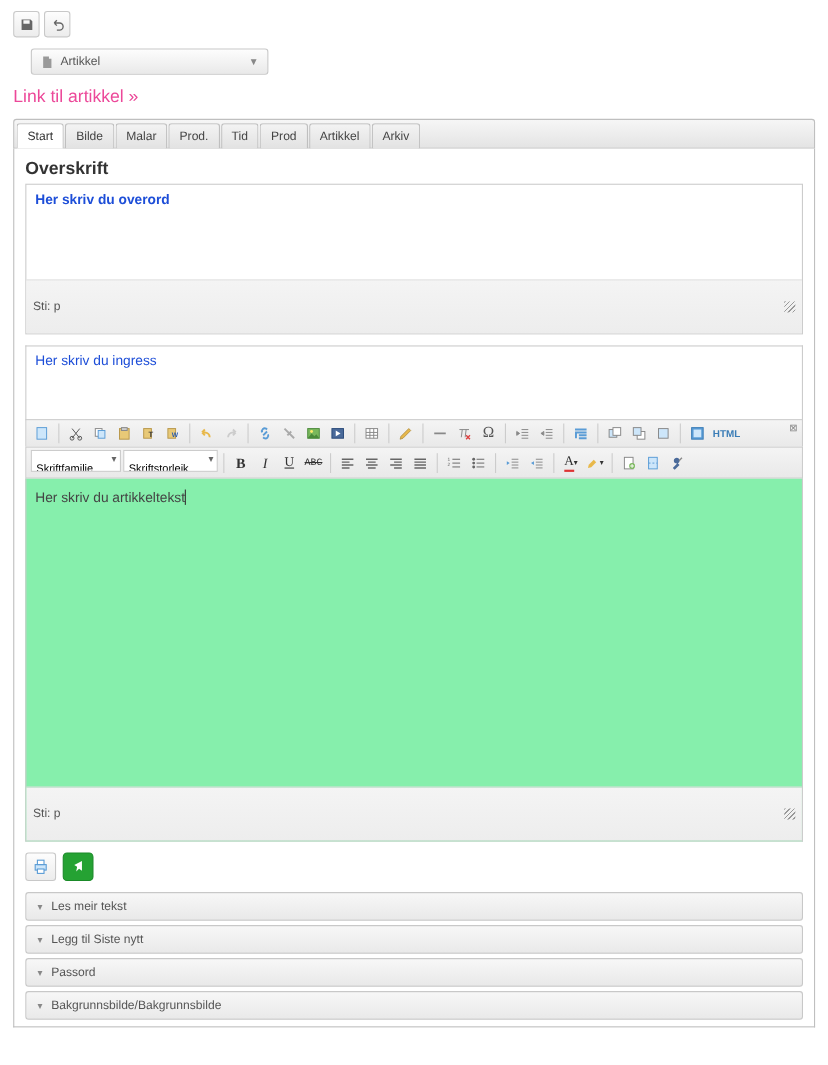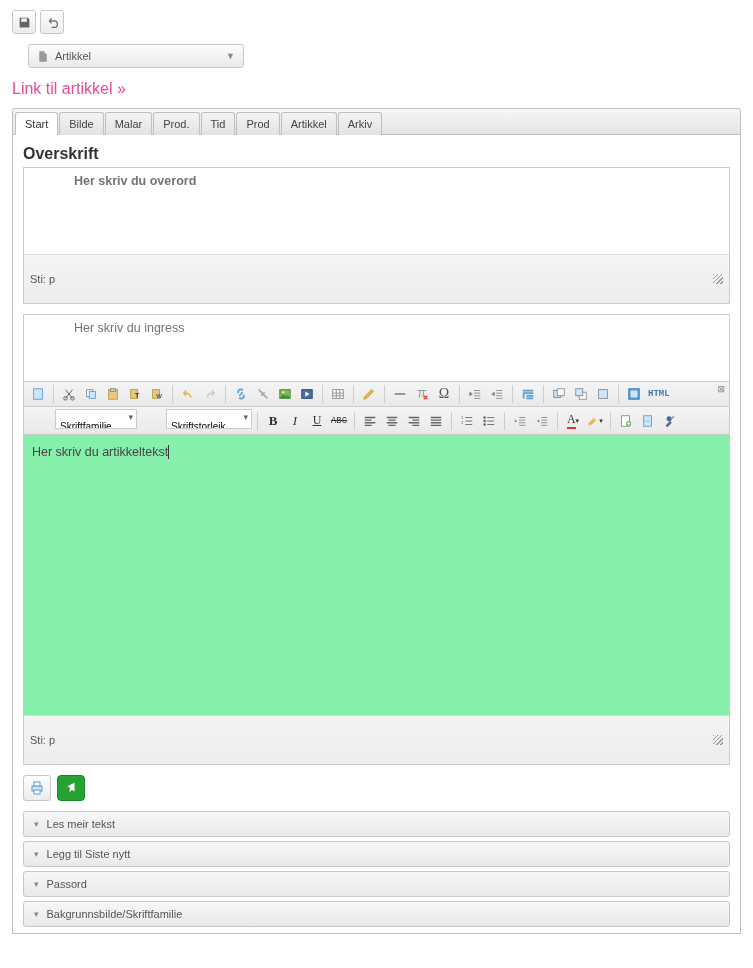--- a/index.html
+++ b/index.html
@@ -10,29 +10,29 @@
 .type-dropdown .doc-icon { margin-right: 6px; color: #888; }
 .link-row { padding: 0 12px 10px; }
 .link-row a { color: #ec4899; text-decoration: none; font-size: 16px; }
 .tabs-container { margin: 0 12px 12px; }
 .tab-strip { display: flex; background: linear-gradient(#f6f6f6, #e4e4e4); border: 1px solid #bfbfbf; border-radius: 3px 3px 0 0; padding: 2px 2px 0 2px; gap: 0; }
 .tab { padding: 5px 9px; border: 1px solid #bfbfbf; border-bottom: none; margin-right: 1px; background: linear-gradient(#f3f3f3, #e2e2e2); border-radius: 3px 3px 0 0; cursor: pointer; font-size: 11px; color: #444; position: relative; top: 1px; }
 .tab.active { background: #fff; font-weight: normal; color: #333; }
 .tab-body { border: 1px solid #bfbfbf; border-top: none; padding: 10px 10px 2px 10px; }
 .field-label { font-weight: bold; font-size: 16px; color: #333; margin-bottom: 4px; }
 .editor-box { border: 1px solid #ccc; background: #fff; }
-.editor-content { padding: 6px 8px; font-size: 12.5px; color: #737373; min-height: 86px; font-family: Verdana, sans-serif; margin-left: 42px; }
+.editor-content { padding: 6px 8px; font-size: 12.5px; color: #1d4ed8; min-height: 86px; font-family: Verdana, sans-serif; }
 .editor-content.bold { font-weight: bold; }
 .status-bar { border-top: 1px solid #ddd; background: linear-gradient(#f4f4f4, #ededed); padding: 18px 6px; font-size: 11px; color: #555; display: flex; justify-content: space-between; align-items: center; }
 .resize-grip { width: 10px; height: 10px; background: repeating-linear-gradient(135deg,#999,#999 1px,transparent 1px,transparent 3px); }
 .section-gap { height: 10px; }
 .rte-toolbar { border: 1px solid #ccc; background: linear-gradient(#f4f4f4, #e9e9e9); padding: 2px 4px; display: flex; flex-wrap: wrap; gap: 2px; align-items: center; position: relative; }
 .rte-sep { width: 1px; height: 18px; background: #ccc; margin: 0 3px; }
 .rte-btn { width: 20px; height: 20px; display: flex; align-items: center; justify-content: center; cursor: pointer; border-radius: 2px; font-size: 12px; }
-.rte-select { height: 20px; border: 1px solid #ccc; background: #fff; font-size: 10px; padding: 11px 16px 0 4px; appearance: none; position: relative; margin-left: 27px; }
+.rte-select { height: 20px; border: 1px solid #ccc; background: #fff; font-size: 10px; padding: 11px 16px 0 4px; appearance: none; position: relative; }
 .rte-select-wrap { position: relative; display: inline-block; }
 .rte-select-wrap::after { content: "▾"; position: absolute; right: 4px; top: 3px; font-size: 9px; color: #666; pointer-events: none; }
 .rte-close { position: absolute; top: 2px; right: 4px; font-size: 9px; color: #888; cursor: pointer; }
 .body-editor { border: 1px solid #ccc; border-top: none; background: #86efac; }
 .body-content { padding: 10px 8px; min-height: 280px; font-size: 12.5px; color: #444; font-family: Verdana, sans-serif; }
 .cursor-bar { display: inline-block; border-right: 1px solid #333; height: 14px; vertical-align: text-bottom; }
 .action-row { padding: 10px 0; display: flex; gap: 6px; }
 .action-btn { width: 28px; height: 26px; border: 1px solid #c8c8c8; border-radius: 3px; background: linear-gradient(#fdfdfd, #ececec); display: flex; align-items: center; justify-content: center; cursor: pointer; font-size: 15px; }
 .share-btn { background: #25a233; color: #fff; border-color: #1a8a28; border-radius: 4px; font-weight: bold; }
 .accordion { border: 1px solid #c8c8c8; border-radius: 3px; background: linear-gradient(#f7f7f7, #e9e9e9); padding: 6px 10px; margin-bottom: 4px; display: flex; align-items: center; gap: 8px; cursor: pointer; color: #555; font-size: 11px; }
@@ -234,21 +234,21 @@
             <rect x="3" y="3" width="10" height="10" fill="#cde6fa" stroke="#888"></rect>
           </svg>
         </div>
       <span class="rte-sep"></span>
       <div class="rte-btn">
           <svg width="14" height="14" viewBox="0 0 16 16">
             <rect x="2" y="2" width="12" height="12" fill="#5a9cd6" stroke="#3a7cb6"></rect>
             <rect x="4" y="4" width="8" height="8" fill="#cde6fa"></rect>
           </svg>
         </div>
-      <div class="rte-btn" style="width:auto;padding:0 2px;font-size:9px;color:#3a7cb6;font-weight:bold;font-family:Liberation Mono, monospace;">HTML</div>
+      <div class="rte-btn" style="width:auto;padding:0 2px;font-size:9px;color:#3a7cb6;font-weight:bold;">HTML</div>
       <span class="rte-close">⊠</span>
     </div>
 
     <div class="rte-toolbar">
       <span class="rte-select-wrap">
         <select class="rte-select" style="width:82px;"><option>Skriftfamilie</option></select>
       </span>
       <span class="rte-select-wrap">
         <select class="rte-select" style="width:86px;"><option>Skriftstorleik</option></select>
       </span>
@@ -370,17 +370,17 @@
     <div class="accordion">
       <span class="chev">▾</span>
       <span>Legg til Siste nytt</span>
     </div>
     <div class="accordion">
       <span class="chev">▾</span>
       <span>Passord</span>
     </div>
     <div class="accordion">
       <span class="chev">▾</span>
-      <span>Bakgrunnsbilde/Skriftfamilie</span>
+      <span>Bakgrunnsbilde/Bakgrunnsbilde</span>
     </div>
 
   </div>
 </div>
 
 </body></html>

